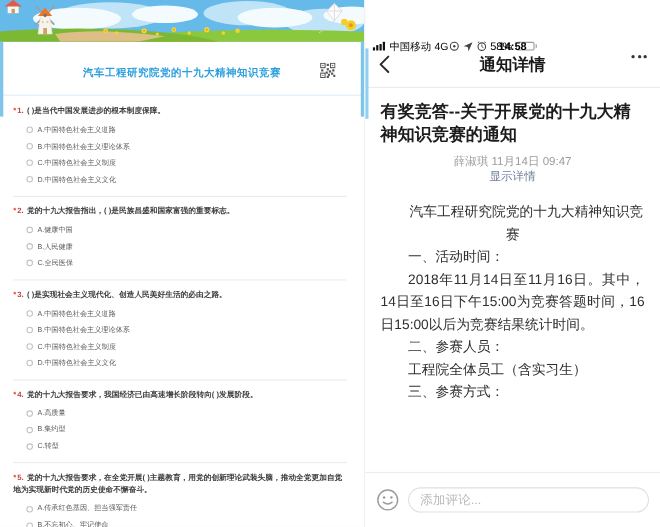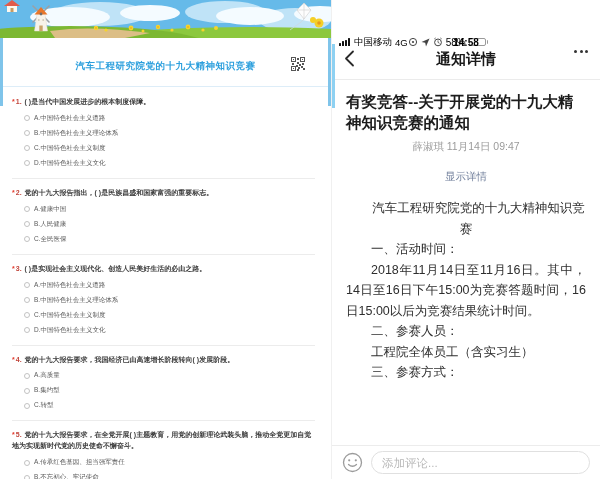--- a/index.html
+++ b/index.html
@@ -46,26 +46,26 @@
   .nav-bar { height:30px; display:flex; align-items:flex-start; justify-content:space-between; padding:0 12px; border-bottom:1px solid #ebebeb; flex:none; background:#fff; }
   .nav-title { font-size:15px; font-weight:bold; color:#1a1a1a; position:absolute; left:50%; transform:translateX(-50%); }
   .more-icon { display:flex; gap:2.5px; cursor:pointer; }
   .more-icon i { width:3px; height:3px; border-radius:50%; background:#333; display:block; }
 
   .notice-scroll { flex:1; overflow:hidden; background:#fff; }
   .notice-head { padding:11px 14px 4px; }
   .notice-title { font-size:15.5px; font-weight:bold; line-height:21px; color:#1c1c1c; }
   .notice-meta { display:flex; justify-content:space-between; align-items:center; margin-top:7px;flex-direction:column; }
   .meta-left { font-size:10.5px; color:#9b9b9b; }
-  .detail-link { font-size:10.5px; color:#72809c; cursor:pointer;margin-top:16px; }
+  .detail-link { font-size:10.5px; color:#72809c; cursor:pointer; }
   .notice-body { padding:10px 14px; font-size:12.5px; line-height:20.5px; color:#2e2e2e; text-align:justify; }
   .notice-heading { text-align:center; margin:2px 0 14px; text-indent:0; }
   .notice-body p { text-indent:2em; margin:0; }
 
-  .comment-bar { height:34px; flex:none; border-top:1px solid #ececec; display:flex; align-items:center; gap:8px; padding:0 10px; background:#fff; }
+  .comment-bar { height:50px; flex:none; border-top:1px solid #ececec; display:flex; align-items:center; gap:8px; padding:0 10px; background:#fff; }
   .comment-input { flex:1; height:23px; border:1px solid #e0e0e0; border-radius:12px; padding:0 10px; font-size:11.5px; color:#333; outline:none; background:#fff; font-family:inherit; }
   .comment-input::placeholder { color:#b8b8b8; }
 </style>
 </head>
 <body>
 
 <div class="stage">
 
   <div class="left-panel">
 

